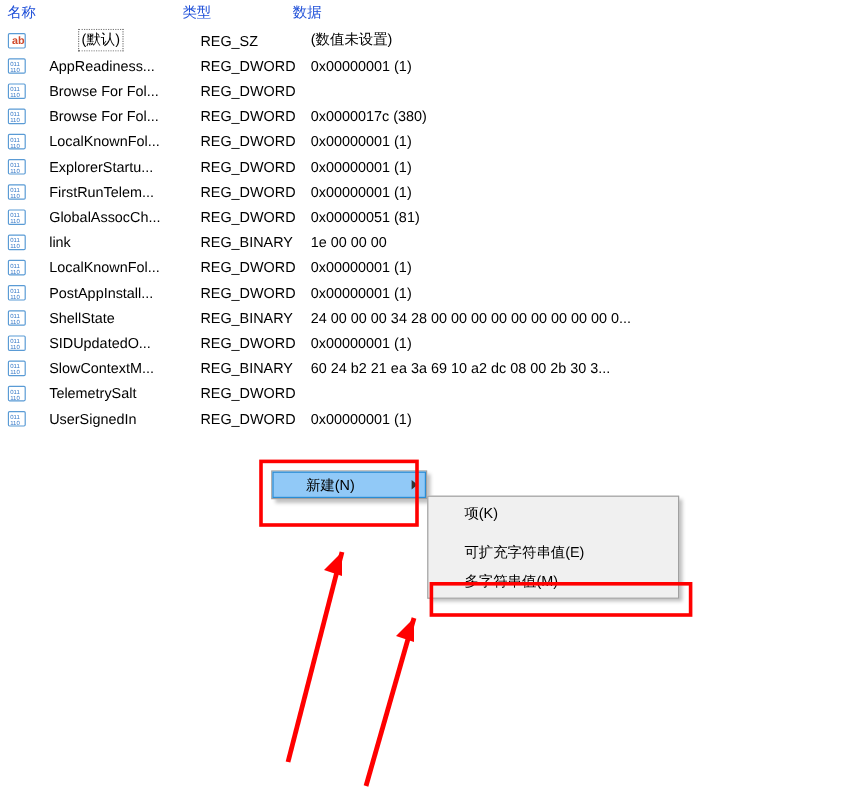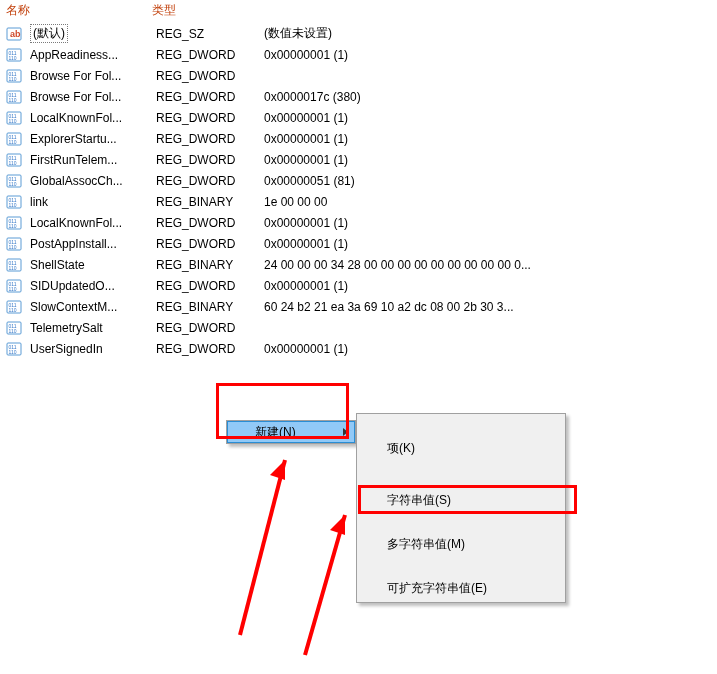--- a/index.html
+++ b/index.html
@@ -8,66 +8,67 @@
   font-size: 12px;
   background: #fff;
   width: 717px;
   height: 674px;
   position: relative;
   overflow: hidden;
 }
 .header {
   display: flex;
   padding: 2px 0 4px 6px;
-  color: #c2410c;
+  color: #1d4ed8;
 }
 .col-name { width: 146px; }
 .col-type { width: 92px; }
 .col-data { flex: 1; }
 .rows { }
 .row {
   display: flex;
   align-items: center;
   height: 21px;
   padding-left: 6px;
 }
 .icon {
   width: 16px; height: 16px;
-  margin-right: 8px;
+  margin-right: 19px;
   display: inline-flex;
   align-items: center;
   justify-content: flex-end;
   flex-shrink: 0;
 }
 .icon svg { display: block; }
 .cell-name {
   width: 126px;
   white-space: nowrap;
   overflow: hidden;
   text-overflow: ellipsis;
 }
 .cell-type {
   width: 92px;
 }
-.cell-data { flex: 1; white-space: nowrap; overflow: hidden; margin-left: 16px; }
+.cell-data { flex: 1; white-space: nowrap; overflow: hidden; }
 .default-box {
   border: 1px dotted #7a7a7a;
   padding: 0 2px;
   display: inline-block;
+  margin-left: 24px;
 }
 
 
 .ctx-menu {
   position: absolute;
   background: #f0f0f0;
   border: 1px solid #a0a0a0;
   box-shadow: 3px 3px 3px rgba(0,0,0,0.25);
 }
 .ctx-primary {
-  left: 226px; top: 420px;
+  left: 226px; top: 392px;
   width: 130px;
 }
 .ctx-item {
   height: 22px;
   display: flex;
   align-items: center;
   padding: 0 20px 0 28px;
   position: relative;
   white-space: nowrap;
 }
@@ -81,40 +82,41 @@
   transform: translateY(-50%);
   border-left: 5px solid #333;
   border-top: 4px solid transparent;
   border-bottom: 4px solid transparent;
 }
 .ctx-secondary {
   left: 356px; top: 413px;
   width: 210px;
   padding: 2px 2px;
 }
-.ctx-secondary .ctx-item { height: 24px; margin-top: 20px; }
+.ctx-secondary .ctx-item { height: 24px; }
 
 
 .redbox {
   position: absolute;
   border: 3px solid #ff0000;
   pointer-events: none;
 }
 .redbox1 { left: 216px; top: 383px; width: 133px; height: 56px; }
 .redbox2 { left: 358px; top: 485px; width: 219px; height: 29px; }
 
 
 .red-arrow { position: absolute; pointer-events: none; }
 </style>
 </head>
 <body>
 
 <div class="header">
   <div class="col-name">名称</div>
   <div class="col-type">类型</div>
+  <div class="col-data">数据</div>
 </div>
 
 <div class="rows" id="rows">
     <div class="row">
       <span class="icon">
         <svg width="16" height="16" viewBox="0 0 16 16">
           <rect x="1" y="2" width="14" height="12" rx="1" fill="#fff" stroke="#5a9bd5"></rect>
           <text x="4" y="11" font-size="9" font-weight="bold" fill="#d04a2b">ab</text>
         </svg>
       </span>
@@ -308,27 +310,24 @@
     <span class="arrow"></span>
   </div>
 </div>
 
 <div class="ctx-menu ctx-secondary">
   <div class="ctx-item">
     <span>项(K)</span>
   </div>
   <div style="height:8px"></div>
   <div class="ctx-item">
-    <span>字符串值(S)</span>
+    <span>可扩充字符串值(E)</span>
   </div>
   <div class="ctx-item">
     <span>多字符串值(M)</span>
-  </div>
-  <div class="ctx-item">
-    <span>可扩充字符串值(E)</span>
   </div>
 </div>
 
 <div class="redbox redbox1"></div>
 <div class="redbox redbox2"></div>
 
 <svg class="red-arrow" style="left:220px;top:440px" width="80" height="200">
   <line x1="20" y1="195" x2="65" y2="20" stroke="#ff0000" stroke-width="4"></line>
   <polygon points="65,20 50,35 65,40" fill="#ff0000"></polygon>
 </svg>

